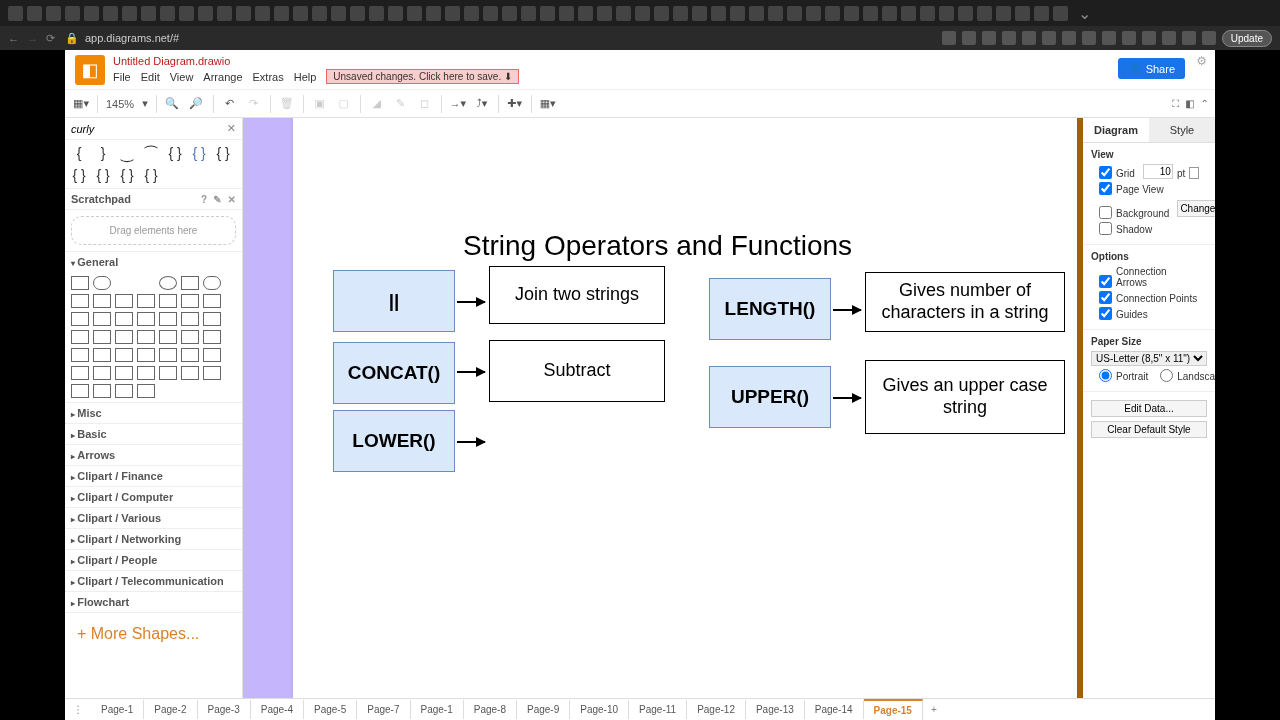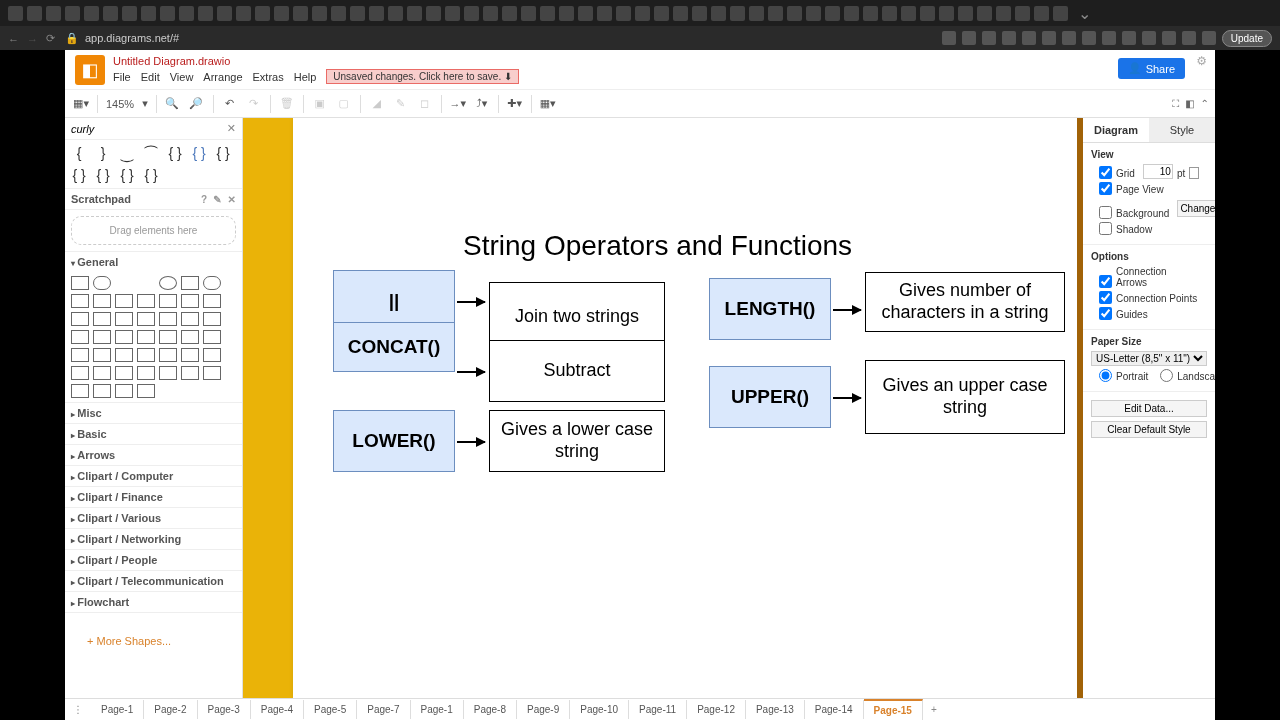--- a/index.html
+++ b/index.html
@@ -36,22 +36,22 @@
 .scratch-icons{display:flex;gap:6px;color:#999;font-size:10px}
 .drag-zone{margin:6px;border:1px dashed #ccc;border-radius:10px;padding:8px;text-align:center;color:#999;font-size:10px}
 .cat-hdr{padding:4px 6px;border-top:1px solid #eee;font-weight:bold;color:#555;cursor:pointer}
 .cat-hdr::before{content:"▸ ";font-size:8px}
 .cat-hdr.open::before{content:"▾ "}
 .general-shapes{display:flex;flex-wrap:wrap;padding:4px 6px;gap:4px}
 .gshape{width:18px;height:14px;border:1px solid #666;background:#fff}
 .gshape.round{border-radius:7px}
 .gshape.ellipse{border-radius:50%}
 .gshape.noborder{border:none}
-.more-shapes{padding:22px;color:#d9822b;border-top:1px solid #eee;font-size:11px}
-.canvas-wrap{flex:1;position:relative;background:#eab308;overflow:hidden}
+.more-shapes{padding:12px;color:#d9822b;border-top:1px solid #eee;font-size:16px}
+.canvas-wrap{flex:1;position:relative;background:#c4b5fd;overflow:hidden}
 .canvas{position:absolute;left:50px;top:0;width:820px;height:100%;background:#fff;box-shadow:0 0 4px rgba(0,0,0,0.1)}
 .dia-title{position:absolute;left:170px;top:112px;font-size:28px;color:#000}
 .op-box{position:absolute;background:#dae8fc;border:1.5px solid #6c8ebf;display:flex;align-items:center;justify-content:center;font-weight:bold;font-size:19px}
 .desc-box{position:absolute;background:#fff;border:1.5px solid #000;display:flex;align-items:center;justify-content:center;font-size:18px;text-align:center;padding:0 6px;line-height:1.2}
 .arrow{position:absolute;height:2px;background:#000}
 .arrow::after{content:"";position:absolute;right:-1px;top:-4px;border-left:10px solid #000;border-top:5px solid transparent;border-bottom:5px solid transparent}
 .right-panel{width:138px;border-left:6px solid #a16207;font-size:10px;color:#333;display:flex;flex-direction:column}
 .rp-tabs{display:flex;border-bottom:1px solid #ddd}
 .rp-tab{flex:1;text-align:center;padding:6px 0;background:#eee;cursor:pointer;font-size:11px}
 .rp-tab.active{background:#fff;font-weight:bold}
@@ -286,45 +286,44 @@
           <div class="gshape "></div>
           <div class="gshape "></div>
           <div class="gshape "></div>
           <div class="gshape "></div>
           <div class="gshape "></div>
           <div class="gshape "></div>
       </div>
       <div class="cat-hdr">Misc</div>
       <div class="cat-hdr">Basic</div>
       <div class="cat-hdr">Arrows</div>
+      <div class="cat-hdr">Clipart / Finance</div>
       <div class="cat-hdr">Clipart / Computer</div>
-      <div class="cat-hdr">Clipart / Finance</div>
       <div class="cat-hdr">Clipart / Various</div>
       <div class="cat-hdr">Clipart / Networking</div>
       <div class="cat-hdr">Clipart / People</div>
       <div class="cat-hdr">Clipart / Telecommunication</div>
       <div class="cat-hdr">Flowchart</div>
       <div class="more-shapes">+ More Shapes...</div>
     </div>
 
     <div class="canvas-wrap">
       <div class="canvas">
         <div class="dia-title">String Operators and Functions</div>
 
         <div class="op-box" style="left:40px;top:152px;width:122px;height:62px">||</div>
         <div class="arrow" style="left:164px;top:183px;width:28px"></div>
-        <div class="desc-box" style="left:196px;top:164px;width:176px;height:70px">Join two strings</div>
-
-        <div class="op-box" style="left:40px;top:204px;width:122px;height:50px">CONCAT()</div>
+        <div class="desc-box" style="left:196px;top:148px;width:176px;height:58px">Join two strings</div>
+
+        <div class="op-box" style="left:40px;top:224px;width:122px;height:62px">CONCAT()</div>
         <div class="arrow" style="left:164px;top:253px;width:28px"></div>
         <div class="desc-box" style="left:196px;top:222px;width:176px;height:62px">Subtract</div>
 
         <div class="op-box" style="left:40px;top:292px;width:122px;height:62px">LOWER()</div>
         <div class="arrow" style="left:164px;top:323px;width:28px"></div>
-        <div class="desc-box" style="left:196px;top:292px;width:176px;height:62px">Gives a lower case string</div>
 
         <div class="op-box" style="left:416px;top:160px;width:122px;height:62px">LENGTH()</div>
         <div class="arrow" style="left:540px;top:191px;width:28px"></div>
         <div class="desc-box" style="left:572px;top:154px;width:200px;height:60px">Gives number of characters in a string</div>
 
         <div class="op-box" style="left:416px;top:248px;width:122px;height:62px">UPPER()</div>
         <div class="arrow" style="left:540px;top:279px;width:28px"></div>
         <div class="desc-box" style="left:572px;top:242px;width:200px;height:74px">Gives an upper case string</div>
       </div>
     </div>

